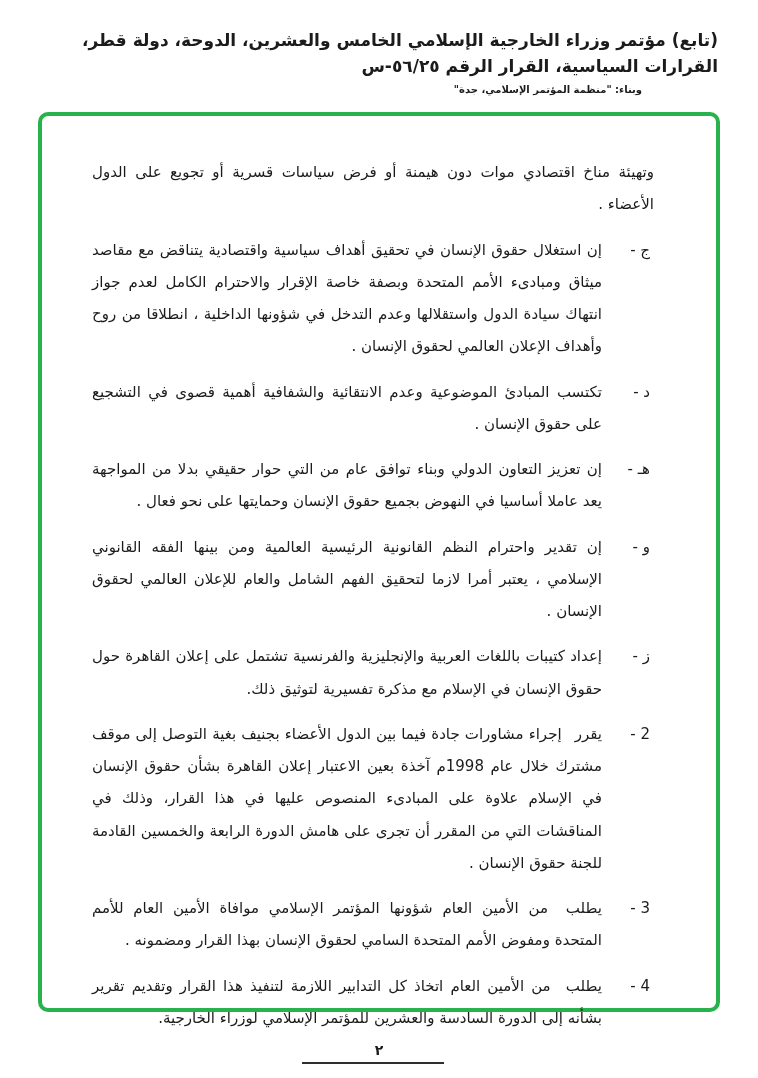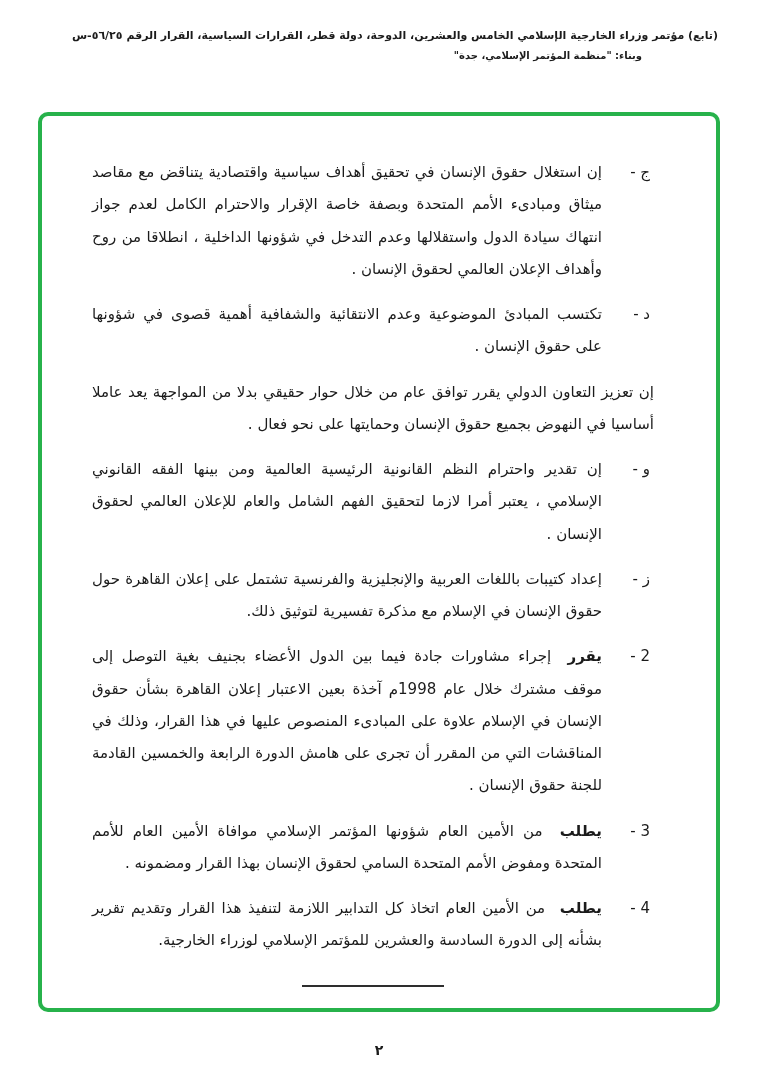--- a/index.html
+++ b/index.html
@@ -14,21 +14,21 @@
     color:#1b1b1b;
     overflow:hidden;
   }
   .doc-header {
     position:absolute;
     top:28px; right:40px; left:40px;
     text-align:right;
   }
   .header-line1 {
     font-weight:bold;
-    font-size:11px;
+    font-size:17px;
     line-height:1.5;
     letter-spacing:0.2px;
   }
   .header-line2 {
     font-weight:bold;
     font-size:10px;
     margin-top:5px;
     padding-left:0;
     padding-right:76px;
   }
@@ -57,21 +57,21 @@
     flex:0 0 52px;
     text-align:right;
     padding-right:4px;
     padding-left:14px;
     white-space:nowrap;
   }
   .item-text {
     flex:1;
     text-align:justify;
   }
-  .lead { font-weight:bold;margin-left:8px; }
+  .lead { font-weight:normal;margin-left:8px; }
   .end-rule {
     width:142px;
     height:2px;
     background:#2e2e2e;
     margin:28px auto 0 auto;
   }
   .page-number {
     position:absolute;
     bottom:20px; left:0; right:0;
     text-align:center;
@@ -87,33 +87,35 @@
   <header class="doc-header">
     <div class="header-line1">(تابع) مؤتمر وزراء الخارجية الإسلامي الخامس والعشرين، الدوحة، دولة قطر، القرارات السياسية، القرار الرقم ٥٦/٢٥-س</div>
     <div class="header-line2">
       <span>وبناء:</span>
       <span>"منظمة المؤتمر الإسلامي، جدة"</span>
     </div>
   </header>
 
   <section class="green-box">
 
+    <p class="intro">وتهيئة مناخ اقتصادي موات دون هيمنة أو فرض سياسات قسرية أو تجويع على الدول الأعضاء .</p>
 
     <div class="item">
       <span class="marker">ج -</span>
       <div class="item-text">إن استغلال حقوق الإنسان في تحقيق أهداف سياسية واقتصادية يتناقض مع مقاصد ميثاق ومبادىء الأمم المتحدة وبصفة خاصة الإقرار والاحترام الكامل لعدم جواز انتهاك سيادة الدول واستقلالها وعدم التدخل في شؤونها الداخلية ، انطلاقا من روح وأهداف الإعلان العالمي لحقوق الإنسان .</div>
     </div>
 
     <div class="item">
       <span class="marker">د -</span>
-      <div class="item-text">تكتسب المبادئ الموضوعية وعدم الانتقائية والشفافية أهمية قصوى في شؤونها على حقوق الإنسان .</div>
+      <div class="item-text">تكتسب المبادئ الموضوعية وعدم الانتقائية والشفافية أهمية قصوى في التشجيع على حقوق الإنسان .</div>
     </div>
 
     <div class="item">
-      <div class="item-text">إن تعزيز التعاون الدولي يقرر توافق عام من خلال حوار حقيقي بدلا من المواجهة يعد عاملا أساسيا في النهوض بجميع حقوق الإنسان وحمايتها على نحو فعال .</div>
+      <span class="marker">هـ -</span>
+      <div class="item-text">إن تعزيز التعاون الدولي وبناء توافق عام من التي حوار حقيقي بدلا من المواجهة يعد عاملا أساسيا في النهوض بجميع حقوق الإنسان وحمايتها على نحو فعال .</div>
     </div>
 
     <div class="item">
       <span class="marker">و -</span>
       <div class="item-text">إن تقدير واحترام النظم القانونية الرئيسية العالمية ومن بينها الفقه القانوني الإسلامي ، يعتبر أمرا لازما لتحقيق الفهم الشامل والعام للإعلان العالمي لحقوق الإنسان .</div>
     </div>
 
     <div class="item">
       <span class="marker">ز -</span>
       <div class="item-text">إعداد كتيبات باللغات العربية والإنجليزية والفرنسية تشتمل على إعلان القاهرة حول حقوق الإنسان في الإسلام مع مذكرة تفسيرية لتوثيق ذلك.</div>

